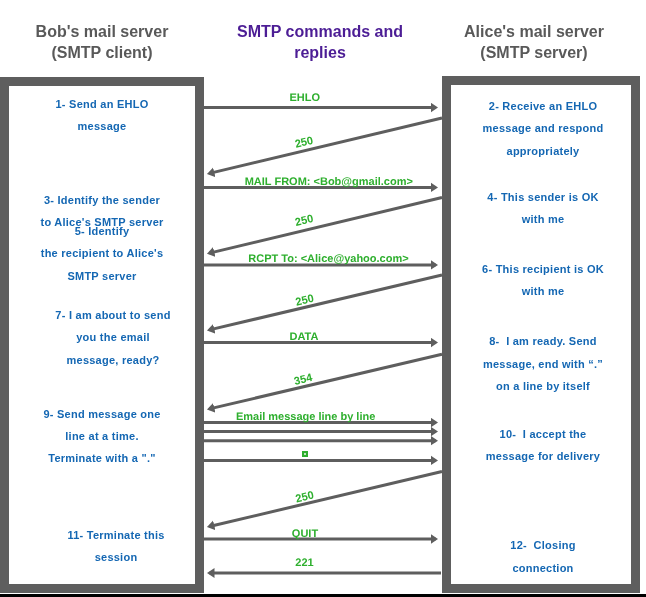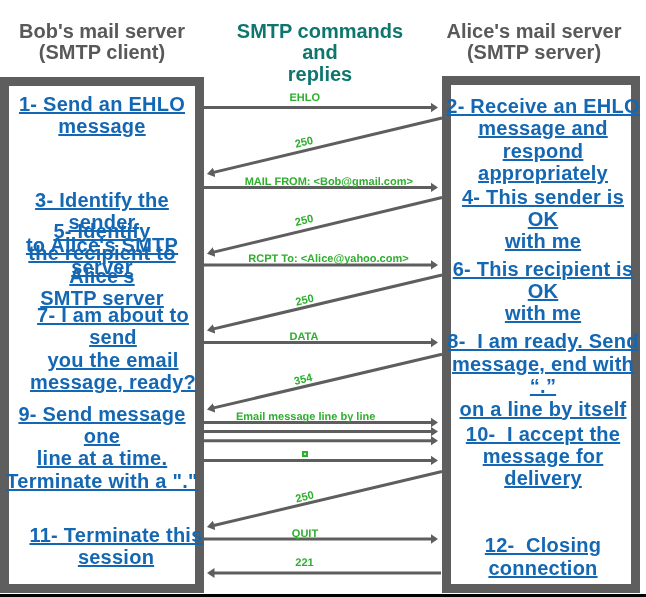--- a/index.html
+++ b/index.html
@@ -1,21 +1,21 @@
 <!DOCTYPE html>
 <html><head>
 <meta charset="utf-8">
 <style>
 html,body{margin:0;padding:0;}
 body{width:646px;height:597px;position:relative;background:#ffffff;overflow:hidden;will-change:transform;
   font-family:"Liberation Sans", sans-serif;font-weight:bold;}
-.hdr{position:absolute;font-size:20px;line-height:21.4px;text-align:center;color:#595959;}
-.hdr.green{color:#0f766e;}
+.hdr{position:absolute;font-size:16px;line-height:21.4px;text-align:center;color:#595959;}
+.hdr.green{color:#4c1d95;}
 .box{position:absolute;background:#fff;border:9px solid #5e5e5e;}
-.bt{position:absolute;font-size:20px;line-height:22.4px;text-align:center;color:#1467b3;letter-spacing:0.25px;text-decoration:underline;}
+.bt{position:absolute;font-size:11px;line-height:22.4px;text-align:center;color:#1467b3;letter-spacing:0.25px;}
 .bar{position:absolute;left:0;top:594px;width:646px;height:3px;background:#000;}
 svg{position:absolute;left:0;top:0;}
 </style>
 </head>
 <body>
 <div class="hdr" style="left:2px;top:21px;width:200px;">Bob's mail server<br>(SMTP client)</div>
 <div class="hdr green" style="left:220px;top:21px;width:200px;">SMTP commands and<br>replies</div>
 <div class="hdr" style="left:434px;top:21px;width:200px;">Alice's mail server<br>(SMTP server)</div>
 
 <div class="box" style="left:0px;top:77px;width:186px;height:498px;"></div>

